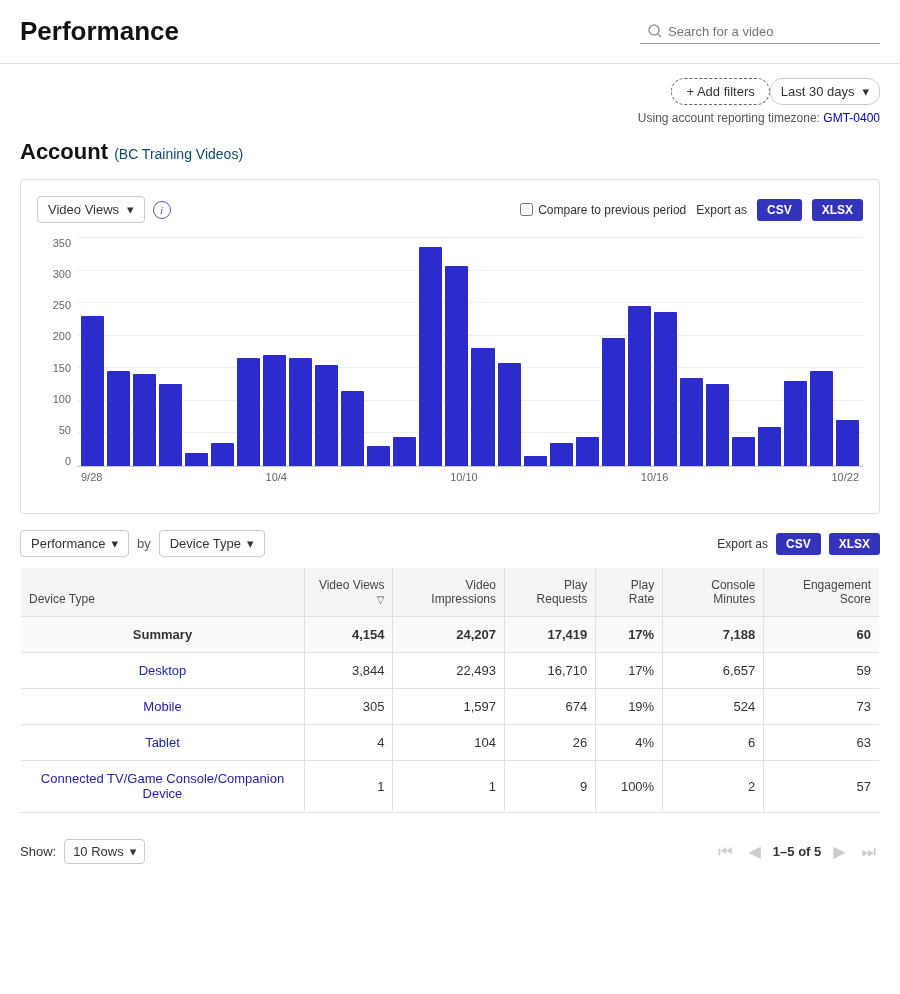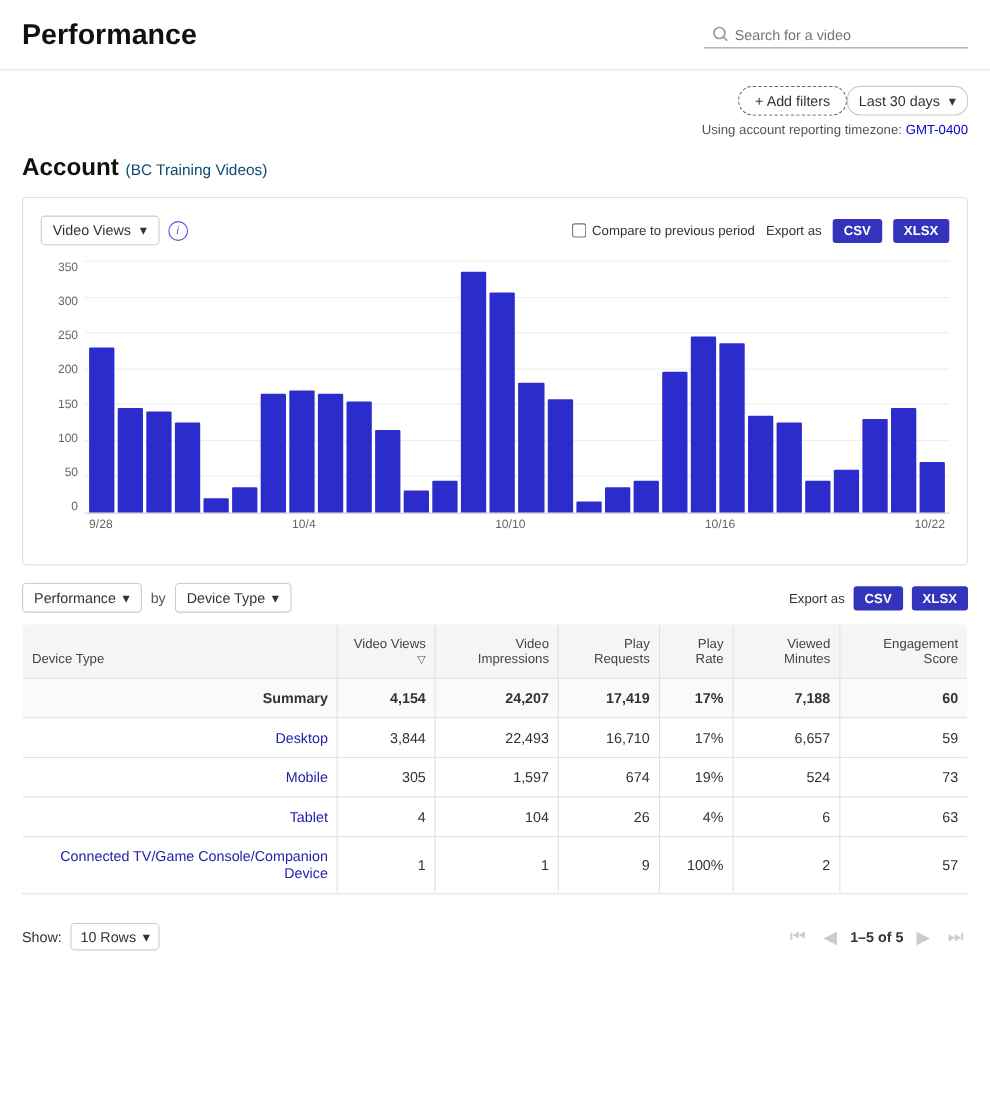--- a/index.html
+++ b/index.html
@@ -233,21 +233,21 @@
       vertical-align: bottom;
     }
     .data-table th:first-child { text-align: left; }
     .data-table td {
       border: 1px solid #e0e0e0;
       padding: 10px 8px;
       text-align: right;
       font-size: 13px;
       color: #333;
     }
-    .data-table td:first-child { text-align: right; margin-top: 15px; }
+    .data-table td:first-child { text-align: center; margin-top: 15px; }
     .summary-row td { font-weight: bold; background: #fafafa; }
     .link-cell { color: #2222aa; cursor: pointer; text-decoration: none; }
     .sort-arrow { font-size: 10px; color: #555; }
 
     
     .pagination-row {
       display: flex;
       align-items: center;
       justify-content: space-between;
       padding: 26px 0 4px;
@@ -417,21 +417,21 @@
   </div>
 
   <table class="data-table">
     <thead>
       <tr id="table-header-row">
           <th>Device Type</th>
           <th>Video Views <span class="sort-arrow">▽</span></th>
           <th>Video Impressions</th>
           <th>Play Requests</th>
           <th>Play Rate</th>
-          <th>Viewed Minutes</th>
+          <th>Console Minutes</th>
           <th>Engagement Score</th>
         </tr>
     </thead>
     <tbody id="table-body">
         <tr class="summary-row">
           <td>Summary</td>
           <td>4,154</td>
           <td>24,207</td>
           <td>17,419</td>
           <td>17%</td>

